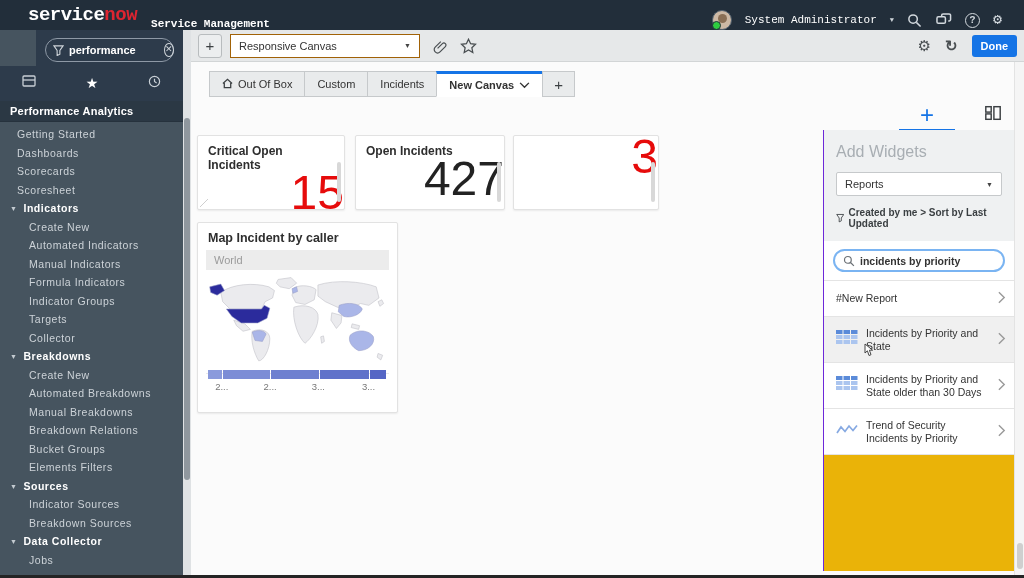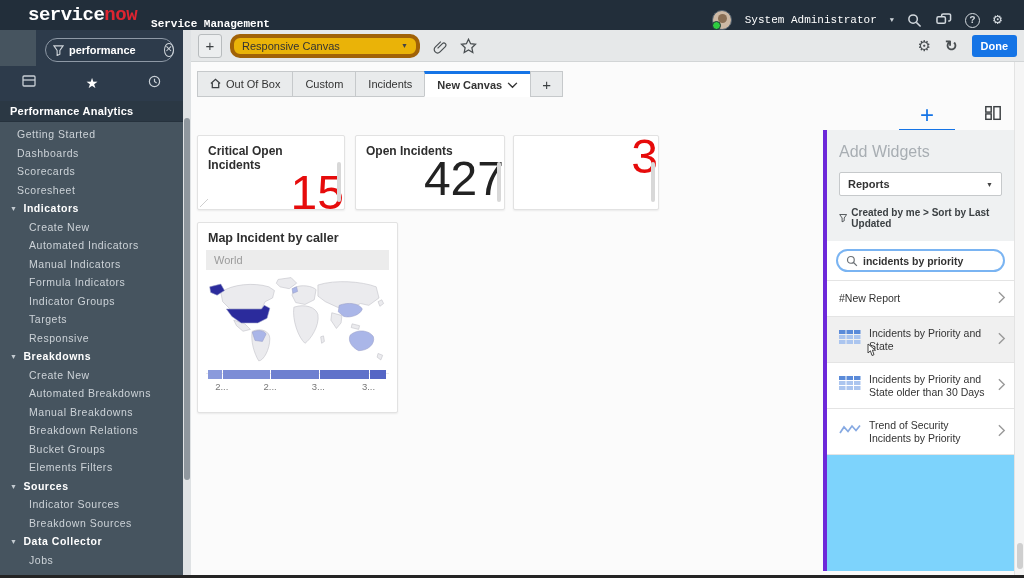--- a/index.html
+++ b/index.html
@@ -41,33 +41,33 @@
   .nav-row.section .tri { font-size:7px; color:#c4cbd1; margin-right:6px; vertical-align:1px; }
   .nav-row.sub { padding-left:29px; }
 
   
   .side-scroll { position:absolute; left:183px; top:30px; width:8px; height:548px; background:#dfe2e4; z-index:21; }
   .side-scroll .thumb { position:absolute; left:1px; top:88px; width:6px; height:362px; background:#8f979e; border-radius:3px; }
 
   
   .toolbar { position:absolute; left:191px; top:30px; width:833px; height:32px; background:#e6e8e9; border-bottom:1px solid #d2d5d6; display:flex; align-items:center; z-index:10; }
   .tb-add { width:24px; height:24px; margin-left:7px; border:1px solid #b8bcbe; border-radius:3px; color:#3c4043; font-size:15px; line-height:22px; text-align:center; background:#eceeef; }
-  .tb-select { width:190px; height:24px; margin-left:8px; background:#eab308; border:4px solid #a16207; border-radius:10px; display:flex; align-items:center; padding:0 8px; font-size:11px; color:#333; }
+  .tb-select { width:190px; height:24px; margin-left:8px; background:#ffffff; border:1px solid #a16207; border-radius:0; display:flex; align-items:center; padding:0 8px; font-size:11px; color:#333; }
   .tb-select .lbl { flex:1; }
   .tb-icon { margin-left:12px; display:inline-flex; }
   .tb-icon svg { stroke:#4a4f52; fill:none; stroke-width:1.5; }
   .toolbar-right { margin-left:auto; display:flex; align-items:center; gap:14px; padding-right:7px; }
   .tb-gear { color:#4a4f52; font-size:15px; }
   .tb-refresh { color:#4a4f52; font-size:15px; font-weight:bold; }
   .done-btn { height:22px; padding:0 9px; background:#1574e6; color:#fff; font-size:11px; font-weight:bold; border:none; border-radius:3px; line-height:22px; }
 
   
   .tabbar { position:absolute; left:197px; top:71px; display:flex; z-index:10; }
   .tab { height:26px; border:1px solid #c6c9cb; background:#e9ebec; color:#333; font-size:11px; display:flex; align-items:center; padding:0 12px; margin-left:-1px; gap:5px; }
-  .tab:first-child { margin-left:0; }
+  .tab:first-child { margin-left:12px; }
   .tab.active { background:#fff; border-top:3px solid #1574e6; border-bottom:1px solid #fff; font-weight:bold; }
   .tab .home-ic svg { stroke:#3c4043; fill:none; stroke-width:1.4; }
   .tab .chev svg { stroke:#333; fill:none; stroke-width:1.6; }
   .tab.plus-tab { font-size:15px; padding:0 11px; color:#3c4043; }
 
   
   .canvas { position:absolute; left:191px; top:97px; width:833px; height:478px; background:#fbfbfb; }
 
   
   .score-card { position:absolute; background:#fff; border:1px solid #e2e2e2; border-radius:2px; box-shadow:0 1px 2px rgba(0,0,0,.07); }
@@ -90,24 +90,24 @@
   .legend-labels { position:absolute; left:10px; right:10px; top:158px; height:12px; font-size:9.5px; color:#777; }
   .legend-labels span { position:absolute; top:0; }
 
   
   .panel-tabs { position:absolute; right:22px; top:3px; display:flex; align-items:center; gap:28px; height:30px; }
   .pt-add { color:#1574e6; font-size:24px; line-height:24px; width:58px; text-align:center; position:relative; font-weight:normal; }
   .pt-add::after { content:""; position:absolute; left:1px; right:1px; bottom:-5px; height:3px; background:#1574e6; }
   .pt-layout svg { stroke:#3c4043; fill:none; stroke-width:1.6; }
 
   
-  .widget-panel { position:absolute; left:632px; top:33px; width:191px; height:441px; background:#7dd3fc; border-left:4px solid #6d28d9; }
+  .widget-panel { position:absolute; left:632px; top:33px; width:191px; height:441px; background:#eab308; border-left:1px solid #6d28d9; }
   .wp-head { background:#eff1f2; padding:13px 12px 12px 12px; }
   .wp-title { font-size:16px; color:#a8aeb3; margin-bottom:11px; }
-  .wp-select { height:24px; background:#fff; border:1px solid #c6c9cb; border-radius:2px; display:flex; align-items:center; padding:0 8px; font-size:11px; font-weight:bold; color:#333; }
+  .wp-select { height:24px; background:#fff; border:1px solid #c6c9cb; border-radius:2px; display:flex; align-items:center; padding:0 8px; font-size:11px; font-weight:normal; color:#333; }
   .wp-select .lbl { flex:1; }
   .wp-sort { margin-top:11px; font-size:10px; font-weight:bold; color:#3a3f42; display:flex; align-items:center; gap:4px; }
   .wp-search-row { padding:8px 9px; background:#fff; }
   .wp-search { height:23px; border:2px solid #7ab4f2; border-radius:12px; display:flex; align-items:center; padding:0 8px; background:#fff; }
   .wp-search input { border:none; outline:none; flex:1; font-size:10.5px; font-weight:bold; color:#333; padding-left:5px; width:100px; font-family:"Liberation Sans",sans-serif; background:transparent; }
   .wp-search svg { stroke:#6b7075; fill:none; stroke-width:1.6; }
   .wp-row { position:relative; border-top:1px solid #e4e4e4; display:flex; align-items:center; padding:0 24px 0 12px; cursor:pointer; background:#fff; }
   .wp-row.h36 { height:36px; }
   .wp-row.h46 { height:46px; }
   .wp-row.hl { background:#f0f0f0; }
@@ -181,21 +181,21 @@
       <div class="nav-row lvl1">Dashboards</div>
       <div class="nav-row lvl1">Scorecards</div>
       <div class="nav-row lvl1">Scoresheet</div>
       <div class="nav-row section"><span class="tri">▼</span><span>Indicators</span></div>
       <div class="nav-row sub">Create New</div>
       <div class="nav-row sub">Automated Indicators</div>
       <div class="nav-row sub">Manual Indicators</div>
       <div class="nav-row sub">Formula Indicators</div>
       <div class="nav-row sub">Indicator Groups</div>
       <div class="nav-row sub">Targets</div>
-      <div class="nav-row sub">Responsive</div>
+      <div class="nav-row sub">Collector</div>
       <div class="nav-row section"><span class="tri">▼</span><span>Breakdowns</span></div>
       <div class="nav-row sub">Create New</div>
       <div class="nav-row sub">Automated Breakdowns</div>
       <div class="nav-row sub">Manual Breakdowns</div>
       <div class="nav-row sub">Breakdown Relations</div>
       <div class="nav-row sub">Bucket Groups</div>
       <div class="nav-row sub">Elements Filters</div>
       <div class="nav-row section"><span class="tri">▼</span><span>Sources</span></div>
       <div class="nav-row sub">Indicator Sources</div>
       <div class="nav-row sub">Breakdown Sources</div>

